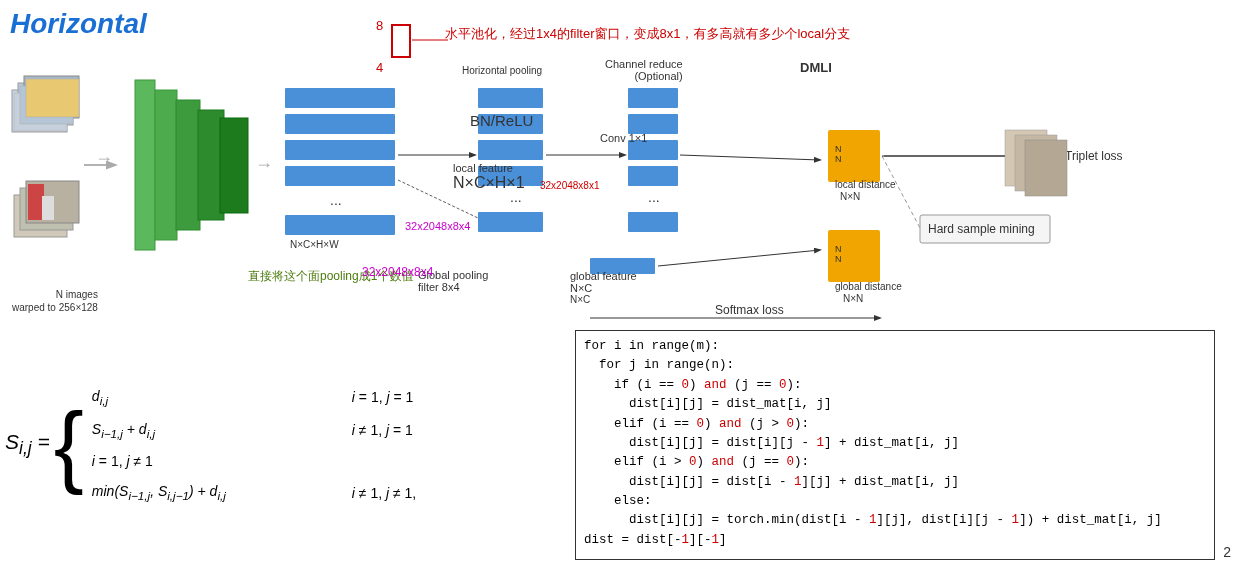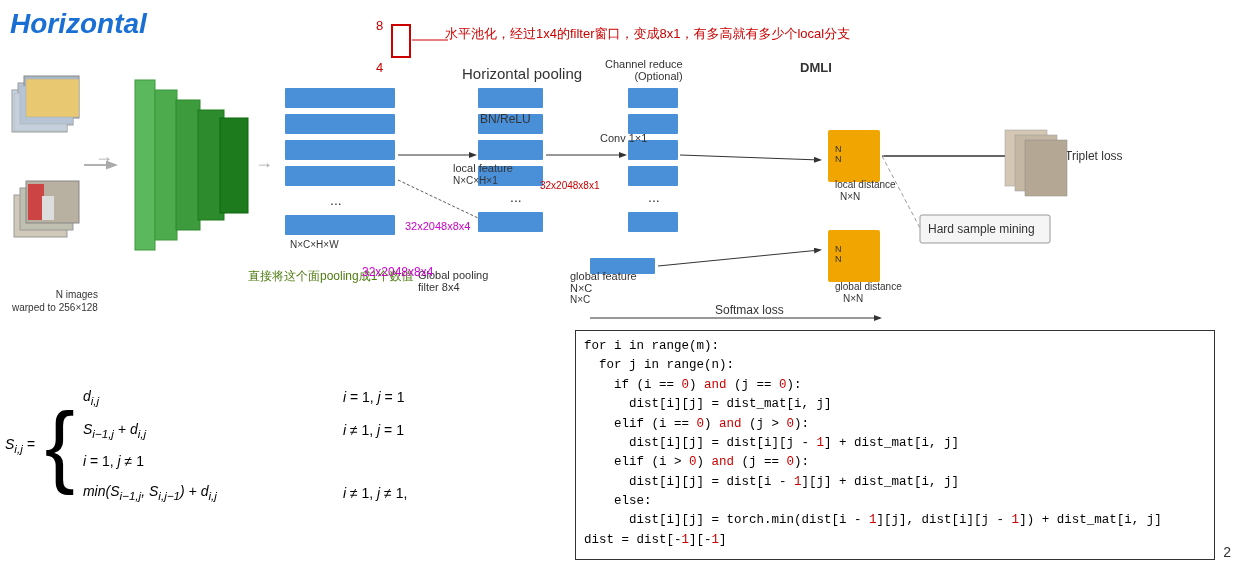--- a/index.html
+++ b/index.html
@@ -78,22 +78,22 @@
     }
 
     
     .math-container {
       display: flex;
       align-items: center;
       font-size: 14px;
     }
     .math-lhs {
       font-style: italic;
-      margin-right: 10px;
-      font-size: 14px;
+      margin-right: 4px;
+      font-size: 21px;
     }
     .brace {
       font-size: 90px;
       line-height: 1;
       font-weight: 100;
       margin-right: 8px;
       color: #000;
     }
     .cases {
       display: flex;
@@ -229,27 +229,27 @@
 </svg>
 
 <div id="title">Horizontal</div>
 
 <div style="position:absolute;top:18px;left:376px;font-size:13px;color:#cc0000;">8</div>
 
 <div style="position:absolute;top:60px;left:376px;font-size:13px;color:#cc0000;">4</div>
 
 <div style="position:absolute;top:25px;left:445px;font-size:13px;color:#cc0000;">水平池化，经过1x4的filter窗口，变成8x1，有多高就有多少个local分支</div>
 
-<div style="position:absolute;top:65px;left:462px;font-size:15px;color:#333;">Horizontal pooling</div>
-
-<div style="position:absolute;top:112px;left:455px;font-size:12px;color:#333;padding-left:25px;">BN/ReLU</div>
+<div style="position:absolute;top:65px;left:462px;font-size:10px;color:#333;">Horizontal pooling</div>
+
+<div style="position:absolute;top:112px;left:445px;font-size:15px;color:#333;padding-left:25px;">BN/ReLU</div>
 
 <div style="position:absolute;top:162px;left:453px;font-size:11px;color:#333;">
   <span>local feature</span><br>
-  <span style="font-size:10px;">N×C×H×1</span>
+  <span style="font-size:16px;">N×C×H×1</span>
 </div>
 
 <div style="position:absolute;top:180px;left:540px;font-size:10px;color:#cc0000;">32x2048x8x1</div>
 
 <div style="position:absolute;top:58px;left:605px;font-size:11px;color:#333;text-align:right;">
   <div>Channel reduce<br>(Optional)</div>
 </div>
 
 <div style="position:absolute;top:132px;left:600px;font-size:11px;color:#333;">Conv 1×1</div>
 

